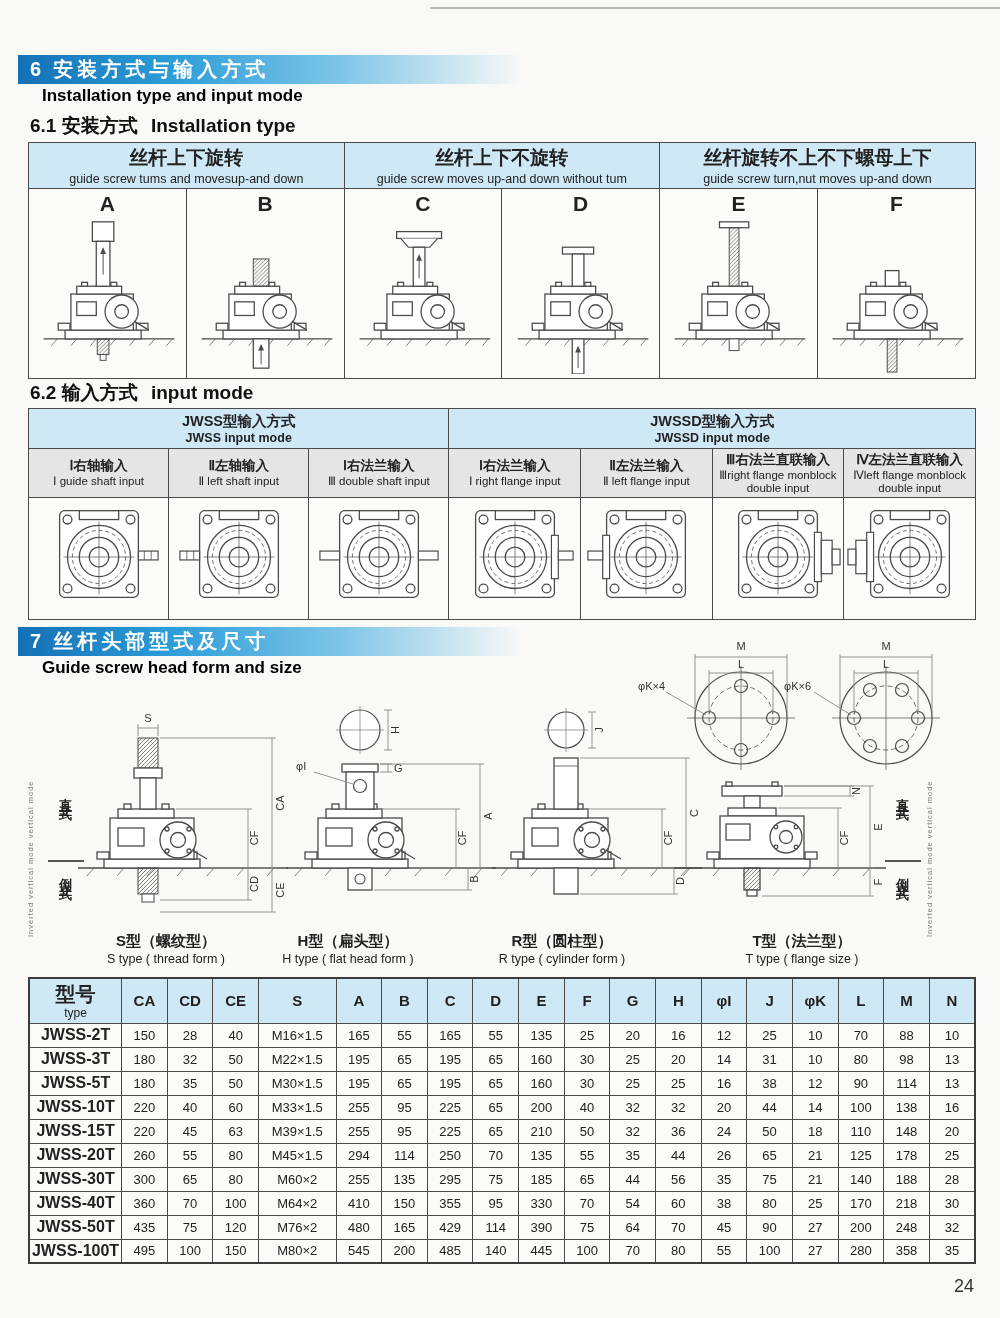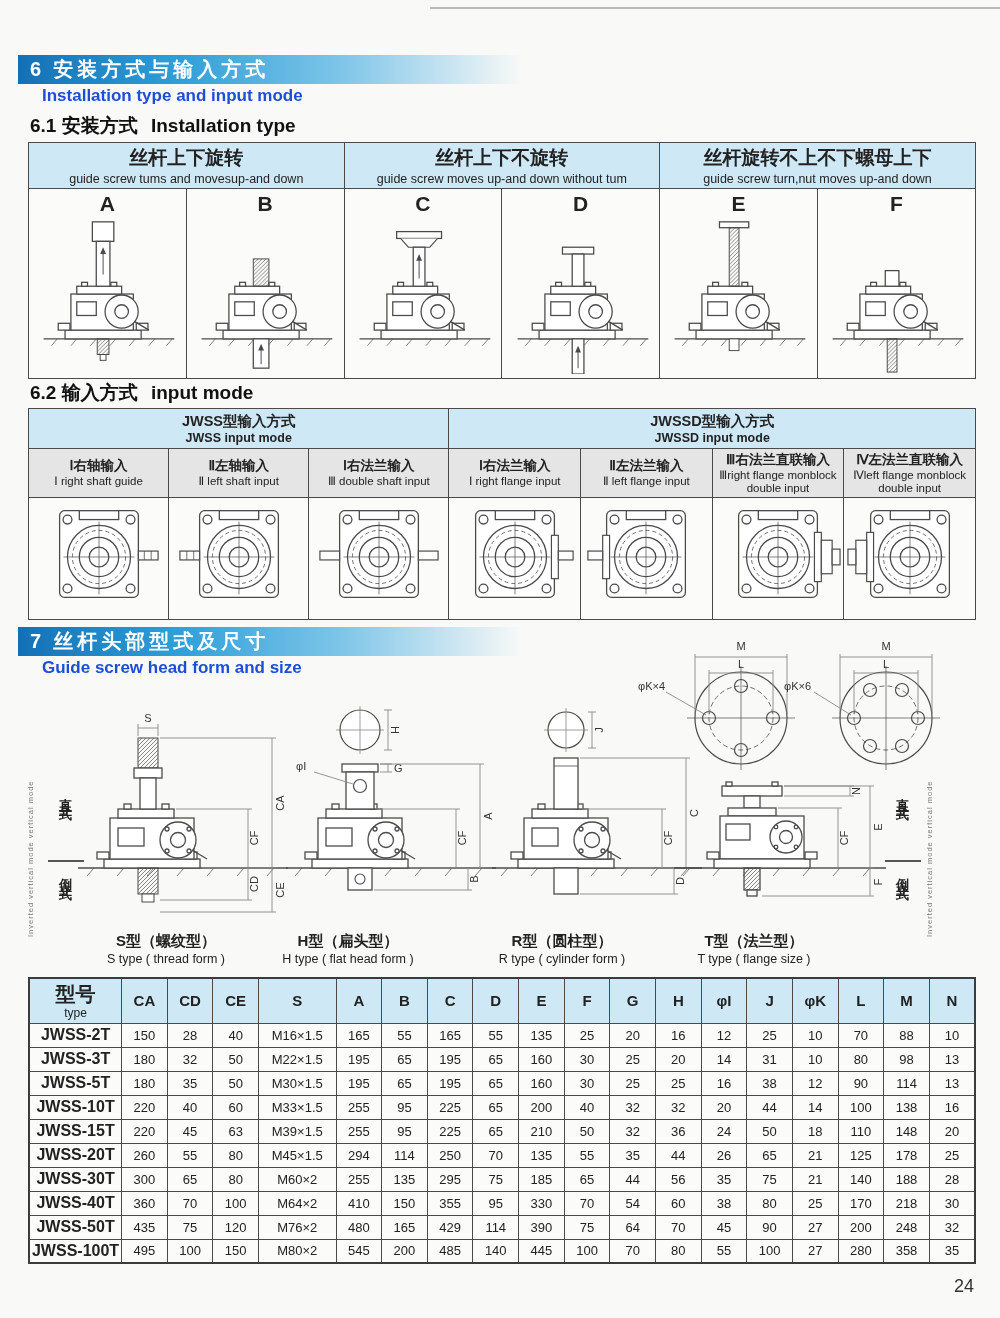--- a/index.html
+++ b/index.html
@@ -6,21 +6,21 @@
   body { background:#e9e9e7; font-family:"Liberation Sans",sans-serif; }
   .page { position:relative; width:1000px; height:1318px; background:#f9f9f7; margin:0 auto;
           color:#222; overflow:hidden; }
   .topline { position:absolute; left:430px; top:7px; width:570px; height:2px; background:#b9b9b9; }
 
   
   .banner { position:absolute; left:18px; height:29px; width:520px; display:flex; align-items:center;
             background:linear-gradient(90deg,#1470b5 0%,#2d9ed8 30%,#7ec5e8 62%,rgba(222,241,250,0) 97%);
             color:#fff; font-weight:bold; font-size:20px; padding-left:12px; letter-spacing:4px; }
   .banner .num { margin-right:12px; letter-spacing:0; }
-  .sub-en { position:absolute; left:42px; color:#1d4ed8; font-weight:bold; font-size:17px; }
+  .sub-en { position:absolute; left:42px; color:#000000; font-weight:bold; font-size:17px; }
   .h-black { position:absolute; left:30px; font-weight:bold; font-size:19px; color:#111; }
   .h-black .en { margin-left:8px; }
 
   
   table { border-collapse:collapse; table-layout:fixed; }
   th, td { border:1.6px solid #4a4a4a; text-align:center; vertical-align:middle; }
 
   .inst-table { position:absolute; left:28px; top:142px; width:948px; }
   .inst-table th { background:#cfe8f6; height:40px; padding:2px 2px; }
   .inst-table .g-zh { font-weight:bold; font-size:19px; }
@@ -263,21 +263,21 @@
           <div class="g-en">JWSS input mode</div>
         </th>
         <th class="group" colspan="4">
           <div class="g-zh">JWSSD型输入方式</div>
           <div class="g-en">JWSSD input mode</div>
         </th>
       </tr>
       <tr>
         <th class="subcol">
           <div class="s-zh">Ⅰ右轴输入</div>
-          <div class="s-en">Ⅰ right shaft guide</div>
+          <div class="s-en">Ⅰ guide shaft input</div>
         </th>
         <th class="subcol">
           <div class="s-zh">Ⅱ左轴输入</div>
           <div class="s-en">Ⅱ left shaft input</div>
         </th>
         <th class="subcol">
           <div class="s-zh">Ⅰ右法兰输入</div>
           <div class="s-en">Ⅲ double shaft input</div>
         </th>
         <th class="subcol">
@@ -500,21 +500,21 @@
     <div class="f-en">S type ( thread form )</div>
   </div>
   <div class="form-label" style="left:452px;top:932px">
     <div class="f-zh">R型（圆柱型）</div>
     <div class="f-en">R type ( cylinder form )</div>
   </div>
   <div class="form-label" style="left:238px;top:932px">
     <div class="f-zh">H型（扁头型）</div>
     <div class="f-en">H type ( flat head form )</div>
   </div>
-  <div class="form-label" style="left:644px;top:932px">
+  <div class="form-label" style="left:692px;top:932px">
     <div class="f-zh">T型（法兰型）</div>
     <div class="f-en">T type ( flange size )</div>
   </div>
 
   <table class="dim-table">
     <colgroup>
       <col style="width:9.8%">
         <col style="width:4.83%">
         <col style="width:4.83%">
         <col style="width:4.83%">

